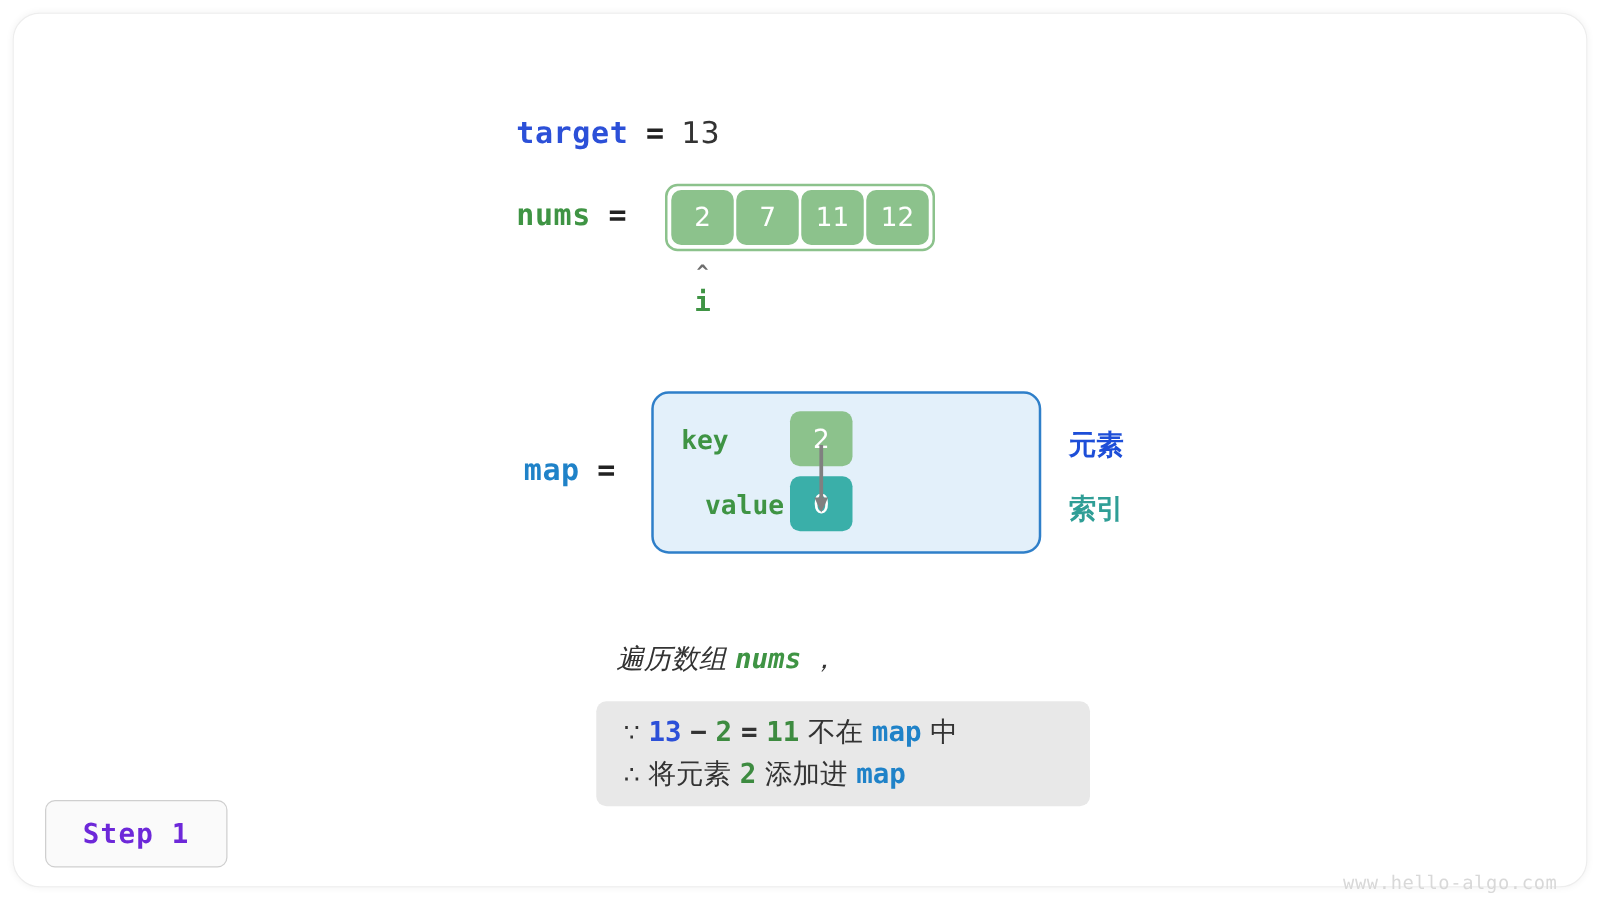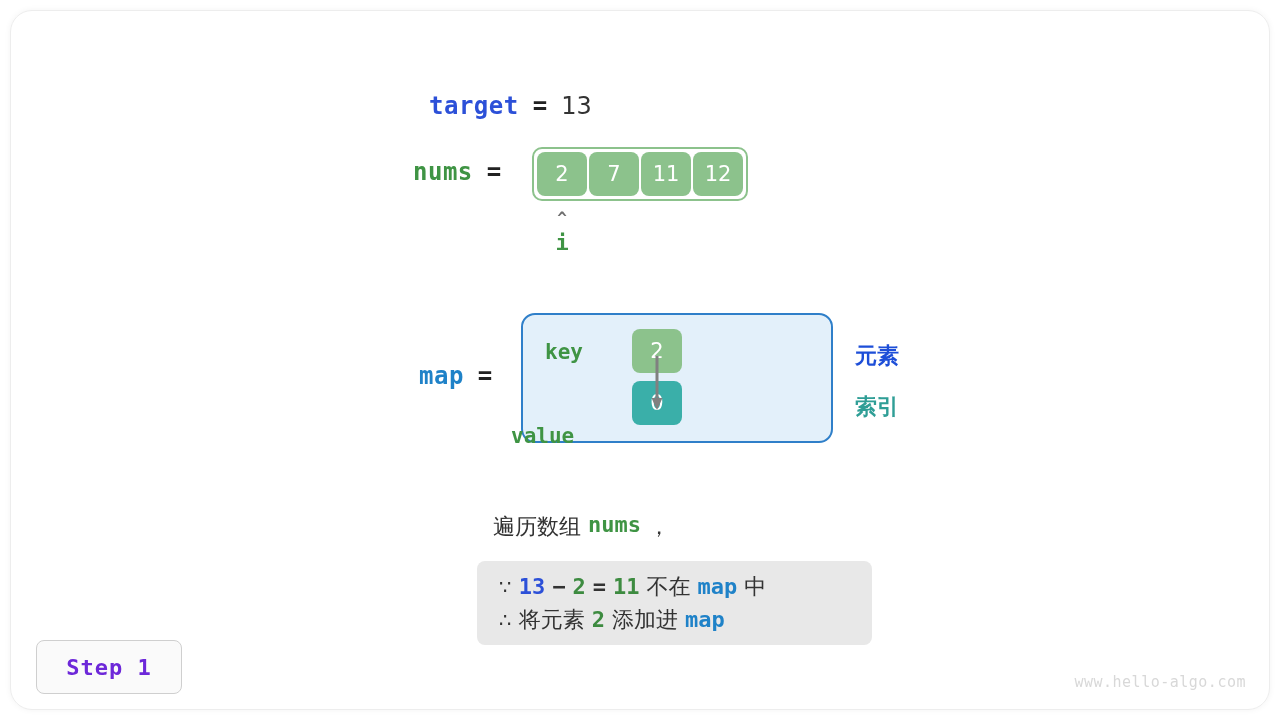--- a/index.html
+++ b/index.html
@@ -39,21 +39,20 @@
   }
 
   
   .target-row {
     position: absolute;
     left: 413px;
     top: 92px;
     display: flex;
     align-items: baseline;
     white-space: pre;
-    margin-left: 16px;
   }
   .var-target {
     color: #2c50d8;
     font-size: 24px;
     letter-spacing: 0.5px;
   }
   .eq {
     color: #222222;
     font-size: 24px;
     margin: 0 14px;
@@ -155,21 +154,21 @@
     border-radius: 14px;
     box-sizing: border-box;
   }
   .map-rowlabel {
     position: absolute;
     color: #3f9444;
     font-size: 21px;
     text-align: left;
   }
   .map-rowlabel.key  { left: 545px; top: 340px; width: 60px; }
-  .map-rowlabel.value{ left: 511px; top: 392px; width: 72px; margin-top: 32px; }
+  .map-rowlabel.value{ left: 564px; top: 392px; width: 72px; }
 
   .kvcell {
     position: absolute;
     left: 632px;
     width: 50px;
     height: 44px;
     border-radius: 8px;
     display: flex;
     align-items: center;
     justify-content: center;
@@ -200,21 +199,22 @@
 
   
   .caption-line {
     position: absolute;
     left: 493px;
     top: 512px;
     font-size: 22px;
     color: #333333;
     white-space: pre;
     display: flex;
-    align-items: flex-start;
+    align-items: center;
+    font-style: italic;
   }
   .code-green { color: #3f9444; font-size: 22px; }
   .code-blue  { color: #1f82c8; font-size: 22px; }
   .num-blue   { color: #2c50d8; font-size: 22px; }
   .num-green  { color: #3d8b40; font-size: 22px; }
 
   .note-box {
     position: absolute;
     left: 477px;
     top: 561px;
@@ -259,21 +259,21 @@
     align-items: center;
     justify-content: center;
     color: #6d28d9;
     font-size: 22px;
     letter-spacing: 1px;
   }
 
   .watermark {
     position: absolute;
     right: 34px;
-    top: 673px;
+    top: 697px;
     color: #d8d8d8;
     font-size: 15px;
     font-family: "DejaVu Sans Mono", monospace;
     letter-spacing: 0.5px;
   }
 </style>
 </head>
 <body>
 
 <div id="canvas">

